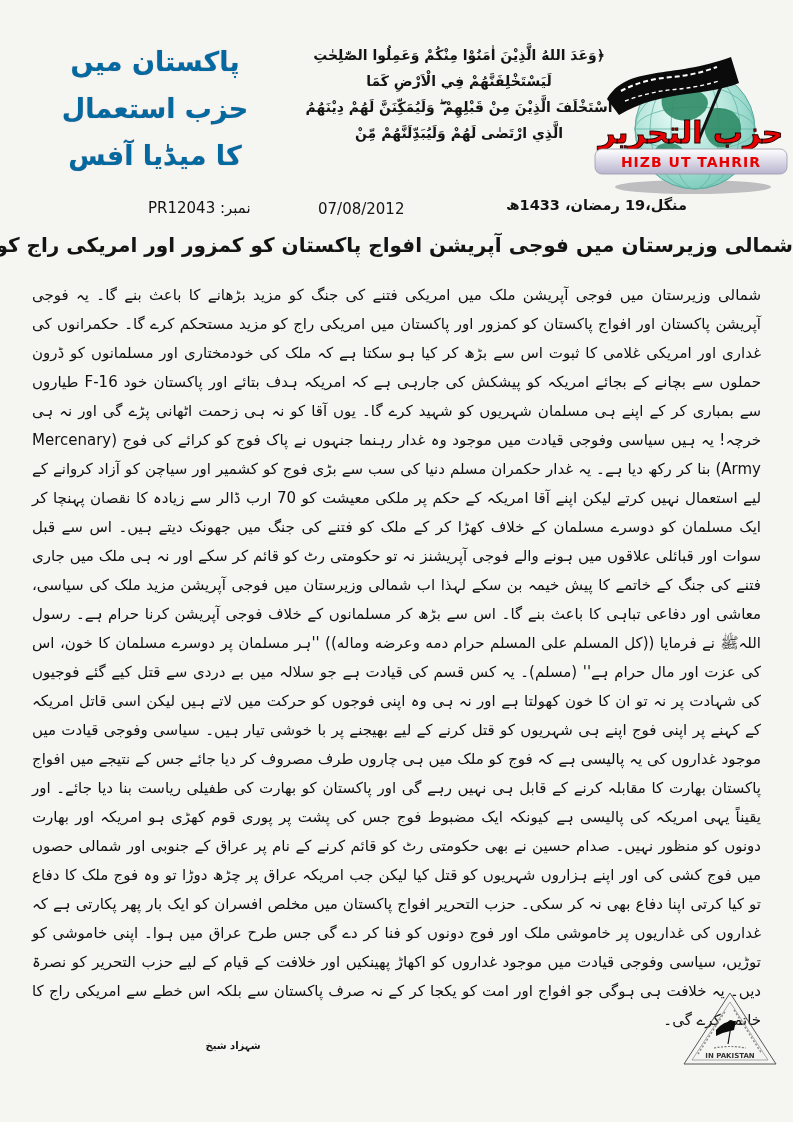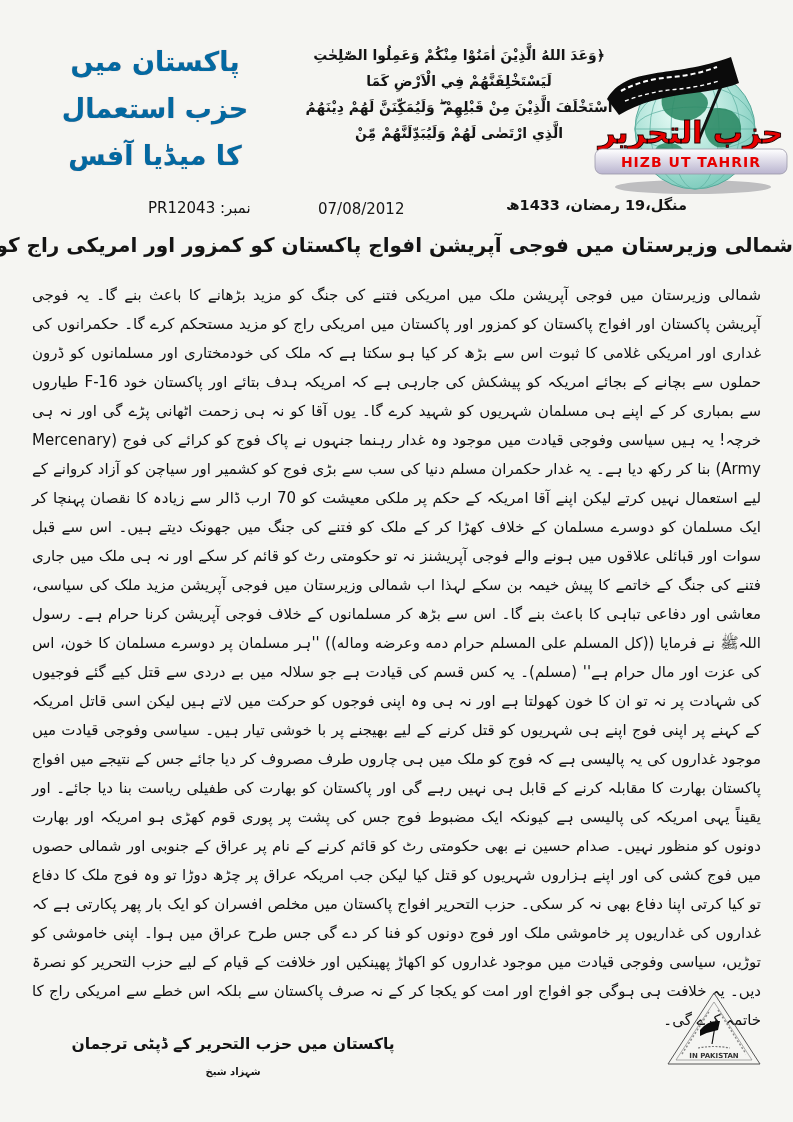--- a/index.html
+++ b/index.html
@@ -29,21 +29,21 @@
   
   .body-text{position:absolute;left:32px;top:281px;width:729px;direction:rtl;text-align:justify;font-size:15px;line-height:29px;color:#111;}
   .bold-seg{font-weight:normal;}
 
   
   .signature{position:absolute;left:66px;top:1031px;width:334px;text-align:center;direction:rtl;}
   .signature .sig-title{font-size:15.5px;font-weight:bold;line-height:26px;}
   .signature .sig-name{font-size:10px;font-weight:bold;line-height:30px;}
 
   
-  .stamp{position:absolute;left:664px;top:990px;width:100px;height:82px;}
+  .stamp{position:absolute;left:680px;top:990px;width:100px;height:82px;}
 </style>
 </head>
 <body>
 
 <div class="page">
 
   <div class="media-office">
     <div>پاکستان میں</div>
     <div>حزب استعمال</div>
     <div>کا میڈیا آفس</div>
@@ -100,21 +100,20 @@
 
   <div class="meta-number"><span>نمبر:</span> <span>PR12043</span></div>
   <div class="meta-greg">07/08/2012</div>
   <div class="meta-hijri">منگل،19 رمضان، 1433ھ</div>
 
   <div class="headline">شمالی وزیرستان میں فوجی آپریشن افواج پاکستان کو کمزور اور امریکی راج کو مضبوط کرے گا</div>
 
   <div class="body-text"><span>شمالی وزیرستان میں فوجی آپریشن ملک میں امریکی فتنے کی جنگ کو مزید بڑھانے کا باعث بنے گا۔ یہ فوجی آپریشن پاکستان اور افواج پاکستان کو کمزور اور پاکستان میں امریکی راج کو مزید مستحکم کرے گا۔ حکمرانوں کی غداری اور امریکی غلامی کا ثبوت اس سے بڑھ کر کیا ہو سکتا ہے کہ ملک کی خودمختاری اور مسلمانوں کو ڈرون حملوں سے بچانے کے بجائے امریکہ کو پیشکش کی جارہی ہے کہ امریکہ ہدف بتائے اور پاکستان خود F-16 طیاروں سے بمباری کر کے اپنے ہی مسلمان شہریوں کو شہید کرے گا۔ یوں آقا کو نہ ہی زحمت اٹھانی پڑے گی اور نہ ہی خرچہ! یہ ہیں سیاسی وفوجی قیادت میں موجود وہ غدار رہنما جنہوں نے پاک فوج کو کرائے کی فوج (Mercenary Army) بنا کر رکھ دیا ہے۔ یہ غدار حکمران مسلم دنیا کی سب سے بڑی فوج کو کشمیر اور سیاچن کو آزاد کروانے کے لیے استعمال نہیں کرتے لیکن اپنے آقا امریکہ کے حکم پر ملکی معیشت کو 70 ارب ڈالر سے زیادہ کا نقصان پہنچا کر ایک مسلمان کو دوسرے مسلمان کے خلاف کھڑا کر کے ملک کو فتنے کی جنگ میں جھونک دیتے ہیں۔ اس سے قبل سوات اور قبائلی علاقوں میں ہونے والے فوجی آپریشنز نہ تو حکومتی رٹ کو قائم کر سکے اور نہ ہی ملک میں جاری فتنے کی جنگ کے خاتمے کا پیش خیمہ بن سکے لہذا اب شمالی وزیرستان میں فوجی آپریشن مزید ملک کی سیاسی، معاشی اور دفاعی تباہی کا باعث بنے گا۔ اس سے بڑھ کر مسلمانوں کے خلاف فوجی آپریشن کرنا حرام ہے۔ رسول اللہﷺ نے فرمایا </span><span class="bold-seg">((كل المسلم على المسلم حرام دمه وعرضه وماله))</span><span> ''ہر مسلمان پر دوسرے مسلمان کا خون، اس کی عزت اور مال حرام ہے'' (مسلم)۔ یہ کس قسم کی قیادت ہے جو سلالہ میں بے دردی سے قتل کیے گئے فوجیوں کی شہادت پر نہ تو ان کا خون کھولتا ہے اور نہ ہی وہ اپنی فوجوں کو حرکت میں لاتے ہیں لیکن اسی قاتل امریکہ کے کہنے پر اپنی فوج اپنے ہی شہریوں کو قتل کرنے کے لیے بھیجنے پر با خوشی تیار ہیں۔ سیاسی وفوجی قیادت میں موجود غداروں کی یہ پالیسی ہے کہ فوج کو ملک میں ہی چاروں طرف مصروف کر دیا جائے جس کے نتیجے میں افواج پاکستان بھارت کا مقابلہ کرنے کے قابل ہی نہیں رہے گی اور پاکستان کو بھارت کی طفیلی ریاست بنا دیا جائے۔ اور یقیناً یہی امریکہ کی پالیسی ہے کیونکہ ایک مضبوط فوج جس کی پشت پر پوری قوم کھڑی ہو امریکہ اور بھارت دونوں کو منظور نہیں۔ صدام حسین نے بھی حکومتی رٹ کو قائم کرنے کے نام پر عراق کے جنوبی اور شمالی حصوں میں فوج کشی کی اور اپنے ہزاروں شہریوں کو قتل کیا لیکن جب امریکہ عراق پر چڑھ دوڑا تو وہ فوج ملک کا دفاع تو کیا کرتی اپنا دفاع بھی نہ کر سکی۔ حزب التحریر افواج پاکستان میں مخلص افسران کو ایک بار پھر پکارتی ہے کہ غداروں کی غداریوں پر خاموشی ملک اور فوج دونوں کو فنا کر دے گی جس طرح عراق میں ہوا۔ اپنی خاموشی کو توڑیں، سیاسی وفوجی قیادت میں موجود غداروں کو اکھاڑ پھینکیں اور خلافت کے قیام کے لیے حزب التحریر کو نصرۃ دیں۔ یہ خلافت ہی ہوگی جو افواج اور امت کو یکجا کر کے نہ صرف پاکستان سے بلکہ اس خطے سے امریکی راج کا خاتمہ کرے گی۔</span></div>
 
   <div class="signature">
-    <div class="sig-title">پاکستان میں حزب التحریر کے ڈپٹی ترجمان</div>
     <div class="sig-name">شہزاد شیخ</div>
   </div>
 
   <div class="stamp">
     <svg width="100" height="82" viewBox="0 0 100 82">
       <polygon points="50,3 96,74 4,74" fill="none" stroke="#555" stroke-width="1"></polygon>
       <polygon points="50,12 88,70 12,70" fill="none" stroke="#777" stroke-width="0.6"></polygon>
 
       <path d="M18,64 L46,20" stroke="#888" stroke-width="1.4" stroke-dasharray="2 2" fill="none"></path>
       <path d="M54,20 L82,64" stroke="#888" stroke-width="1.4" stroke-dasharray="2 2" fill="none"></path>

